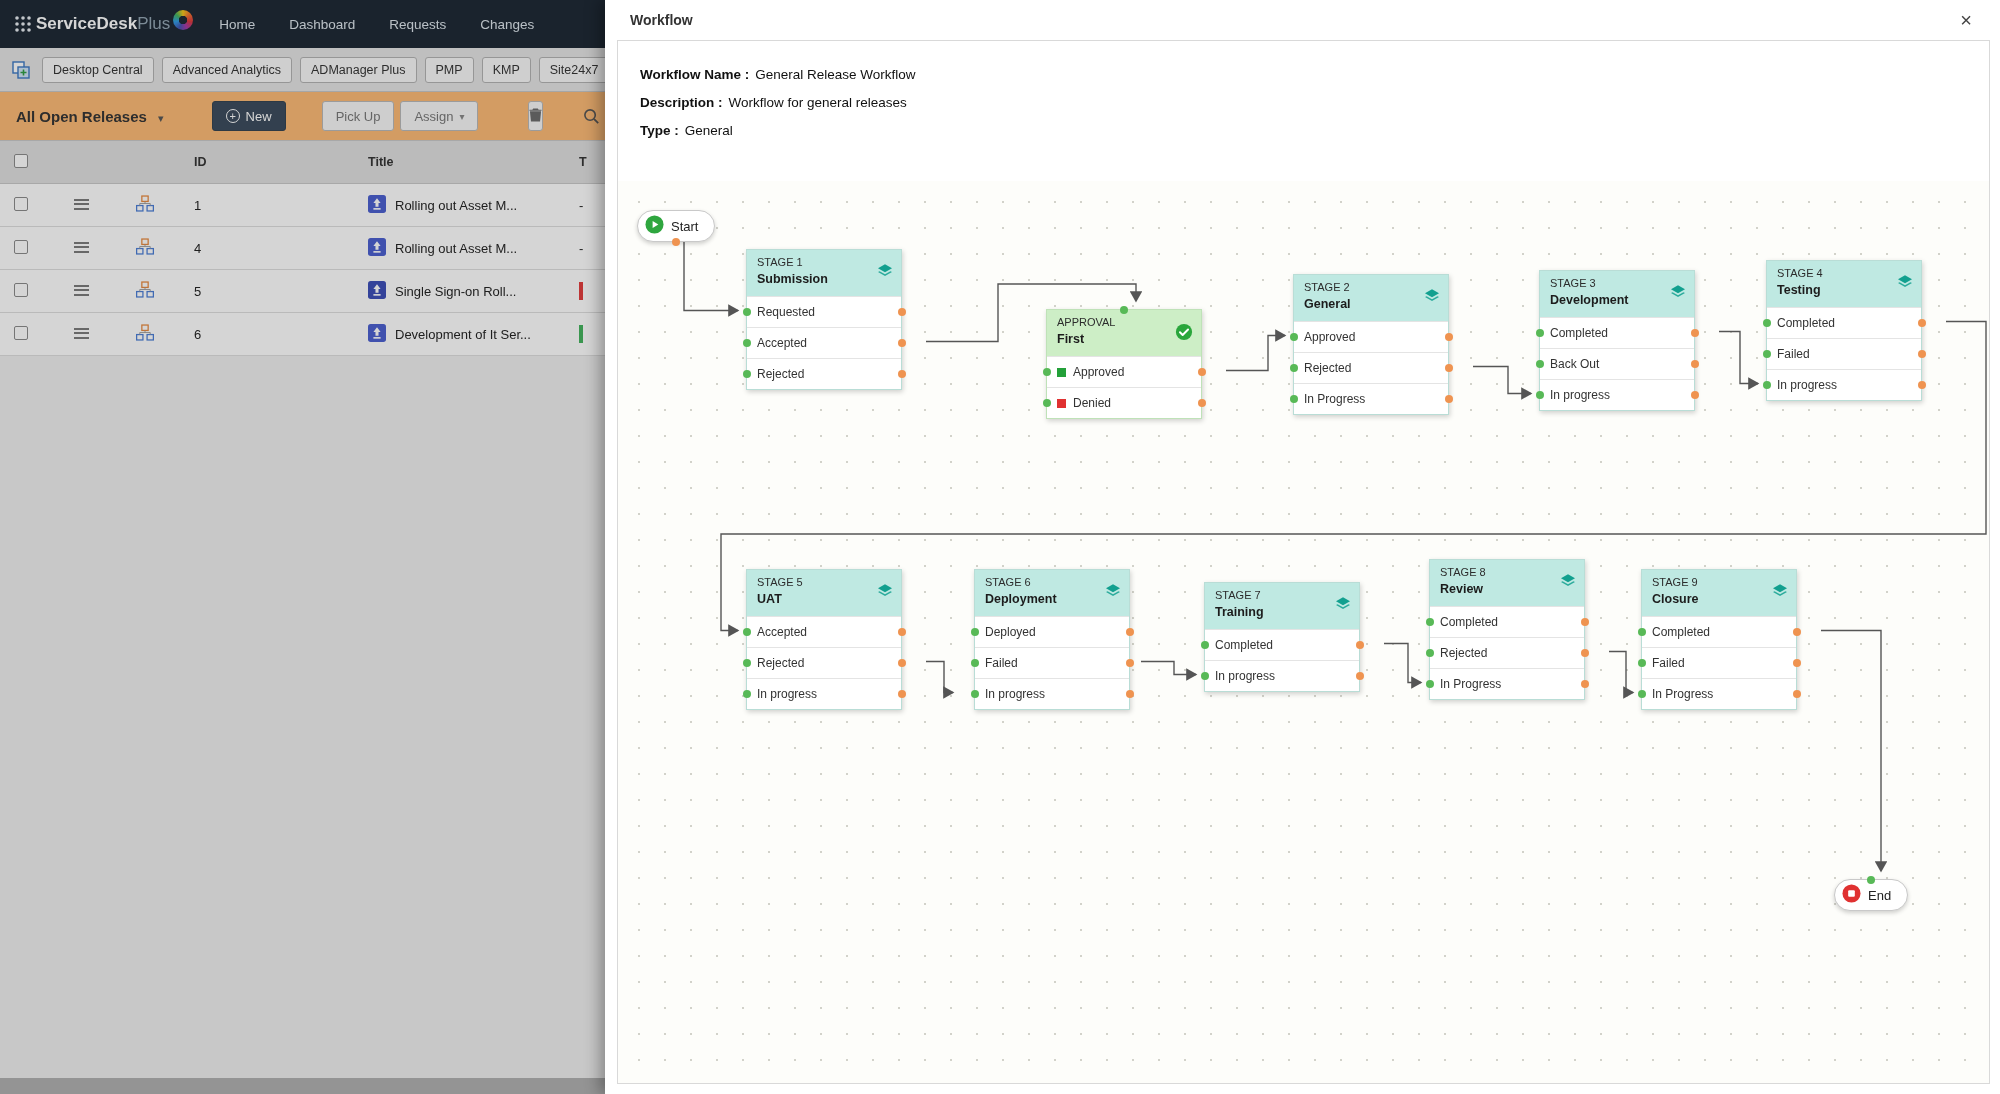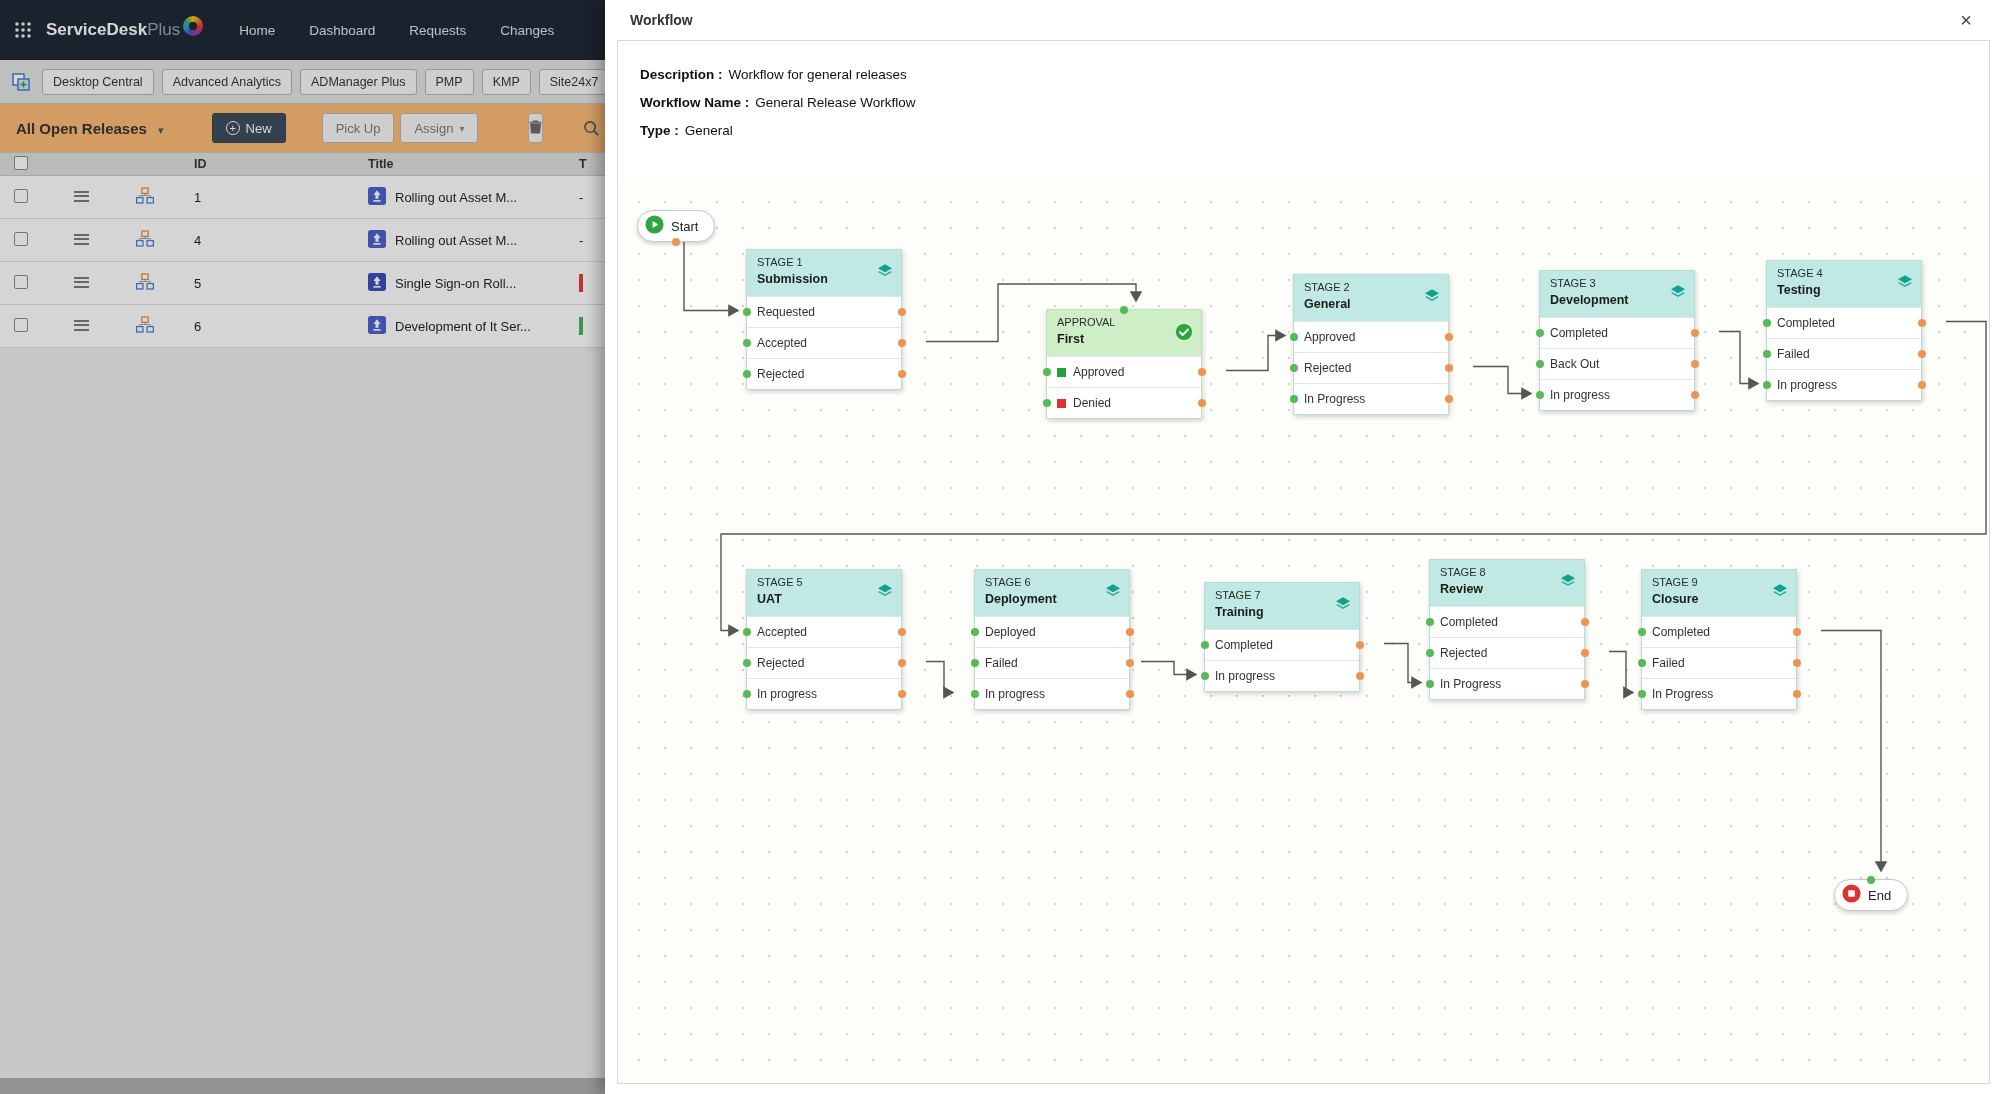--- a/index.html
+++ b/index.html
@@ -5,21 +5,21 @@
   * { box-sizing: border-box; margin: 0; padding: 0; }
   html,body { width:2000px; height:1094px; }
   body {
     font-family: "Liberation Sans","DejaVu Sans",sans-serif;
     position: relative; overflow: hidden; background:#f4f4f4;
   }
 
   
   .app-left { position:absolute; left:0; top:0; width:605px; height:1094px; background:#f0f0f0; overflow:hidden; }
 
-  .topnav { height:60px; background:#1b2733; display:flex; align-items:center; padding:0 14px; gap:10px; }
+  .topnav { height:48px; background:#1b2733; display:flex; align-items:center; padding:0 14px; }
   .grid-icon { display:inline-flex; cursor:pointer; }
   .brand { display:flex; align-items:center; margin-left:4px; cursor:pointer; white-space:nowrap; }
   .brand b { color:#ffffff; font-size:17px; font-weight:bold; }
   .brand i { color:#93a5b3; font-size:17px; font-style:normal; font-weight:300; }
   .swirl { width:20px; height:20px; border-radius:50%; margin-left:3px; margin-top:-8px;
     background: radial-gradient(circle at 50% 50%, #1b2733 0 4px, transparent 4.5px),
                 conic-gradient(#f5c518,#ef6c2e,#d9363e,#a437a8,#4054b2,#2e9be6,#43b35c,#f5c518); }
   .topnav nav { display:flex; gap:34px; margin-left:26px; }
   .topnav nav span { color:#dde5ec; font-size:13.5px; cursor:pointer; white-space:nowrap; }
 
@@ -34,21 +34,21 @@
          border-radius:3px; display:inline-flex; align-items:center; gap:6px; cursor:pointer; white-space:nowrap; }
   .btn.dark { background:#3a4a5c; border-color:#33414f; color:#fff; }
   .plus-badge { width:14px; height:14px; border:1.3px solid #fff; border-radius:50%; display:inline-flex;
                 align-items:center; justify-content:center; font-size:11px; color:#fff; }
   .btn .caret { font-size:10px; color:#888; }
   .mgl36{margin-left:36px} .mgl6{margin-left:6px} .mgl50{margin-left:50px} .mgl40{margin-left:40px}
   .iconbtn { width:34px; justify-content:center; padding:0; }
   .search-wrap { display:inline-flex; cursor:pointer; }
 
   .grid-row { display:grid; grid-template-columns:50px 62px 66px 58px 120px 1fr 26px; align-items:center; }
-  .thead { height:24px; background:#e0e0e0; border-top:1px solid #c9c9c9; border-bottom:1px solid #c9c9c9;
+  .thead { height:44px; background:#e0e0e0; border-top:1px solid #c9c9c9; border-bottom:1px solid #c9c9c9;
            font-size:12.5px; font-weight:bold; color:#333; }
   .trow { height:43px; background:#ffffff; border-bottom:1px solid #dedede; font-size:13px; color:#222; cursor:pointer; }
   .cell { overflow:hidden; white-space:nowrap; }
   .cell.cb { padding-left:14px; }
   .cell.center { text-align:center; }
   .cell.idc { padding-left:16px; }
   .cell.titlec { padding-left:12px; display:flex; align-items:center; gap:9px; }
   .checkbox { display:inline-block; width:14px; height:14px; background:#fff; border:1px solid #8a8a8a; border-radius:2px; cursor:pointer; }
   .hamb { display:inline-block; width:15px; height:11px; border-top:2px solid #7a7a7a; border-bottom:2px solid #7a7a7a; position:relative; cursor:pointer; }
   .hamb::after { content:""; position:absolute; left:0; right:0; top:2.5px; height:2px; background:#7a7a7a; }
@@ -282,24 +282,24 @@
 
 <div class="modal">
   <div class="modal-header">
     <span class="modal-title">Workflow</span>
     <span class="modal-close">×</span>
   </div>
 
   <div class="modal-body">
     <div class="wf-info">
       <div class="line">
-        <span class="lbl">Description :</span><span>Workflow for general releases</span>
+        <span class="lbl">Workflow Name :</span><span>General Release Workflow</span>
       </div>
       <div class="line">
-        <span class="lbl">Workflow Name :</span><span>General Release Workflow</span>
+        <span class="lbl">Description :</span><span>Workflow for general releases</span>
       </div>
       <div class="line">
         <span class="lbl">Type :</span><span>General</span>
       </div>
     </div>
 
     <div id="wf-canvas">
       <svg class="wf-lines" id="wf-connectors" width="1371" height="902">
           <defs>
             <marker id="arw" markerWidth="9" markerHeight="9" refX="7" refY="4.5" orient="auto">

